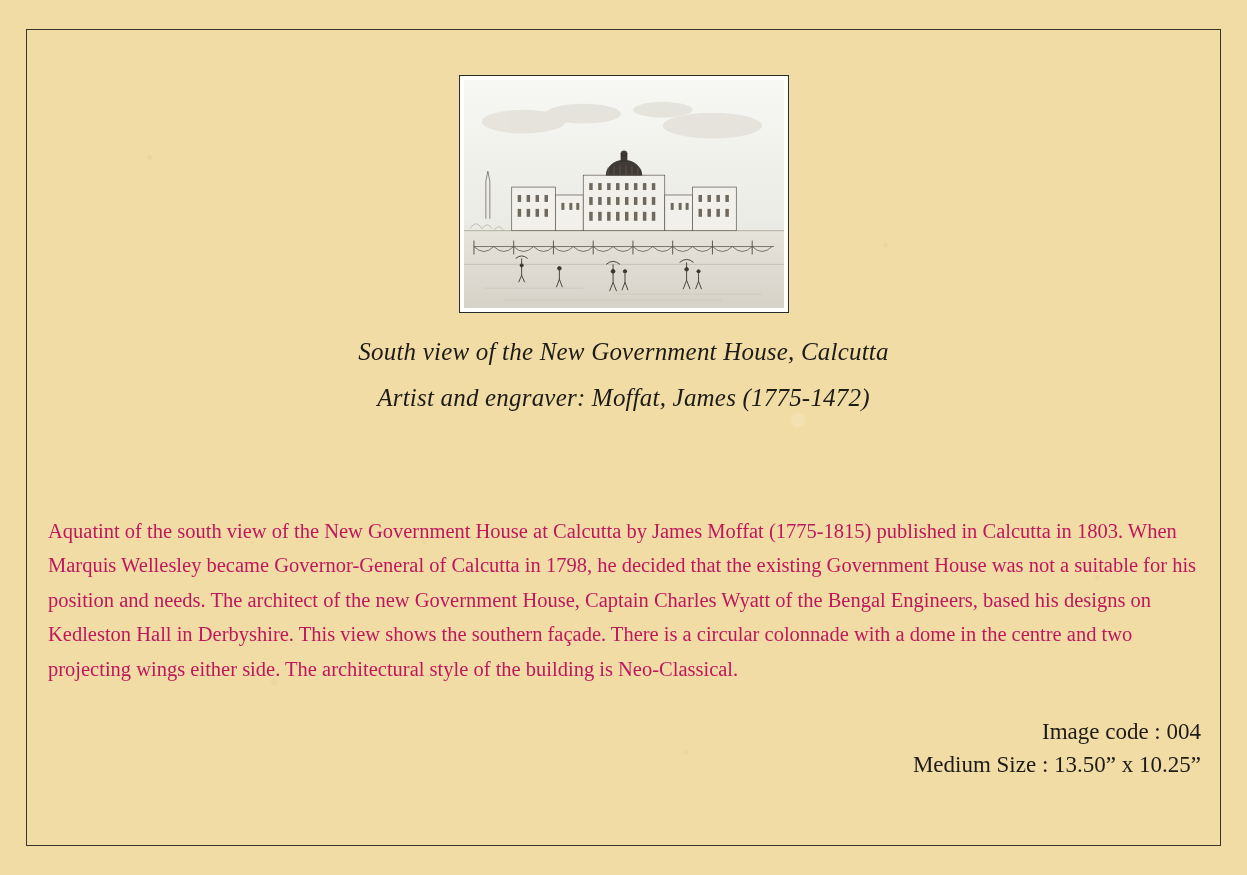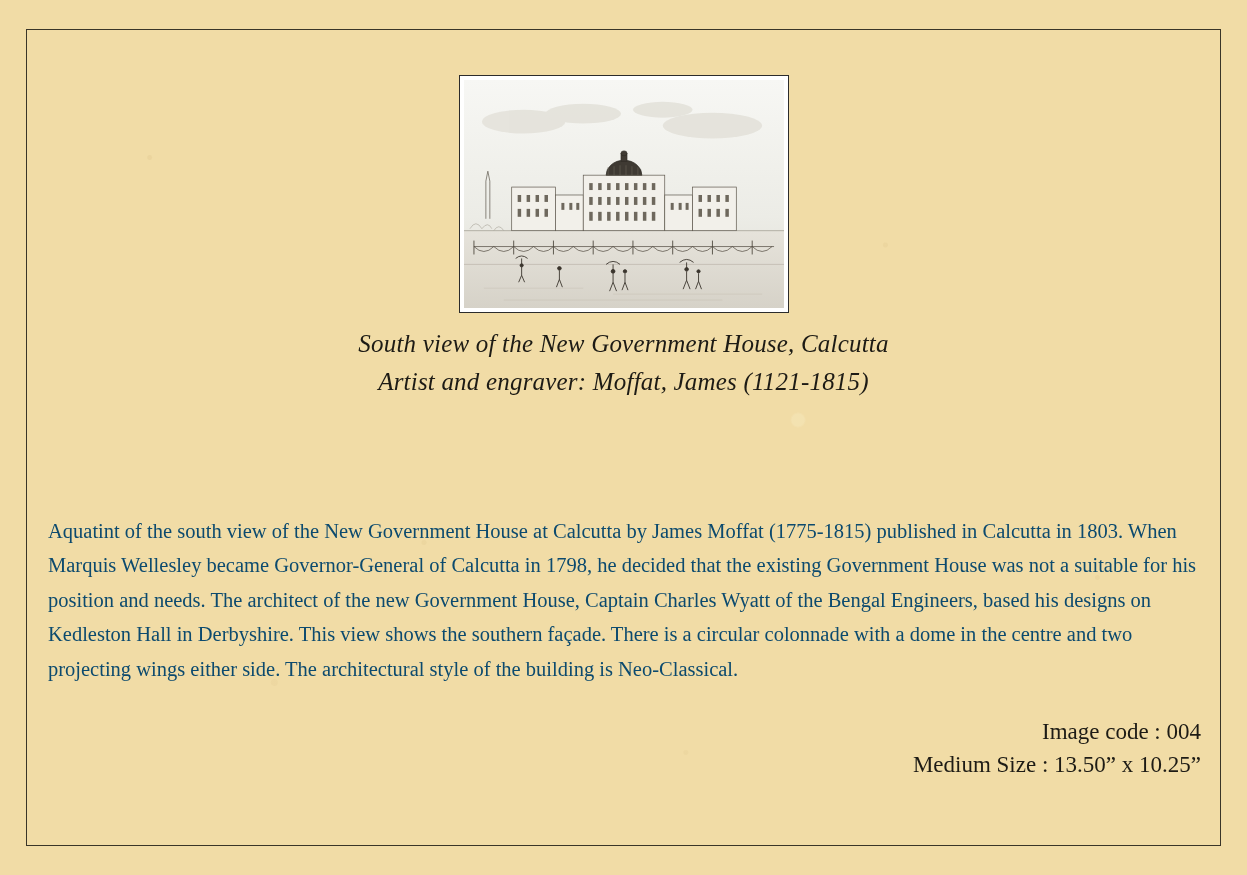--- a/index.html
+++ b/index.html
@@ -81,29 +81,29 @@
     left: 0;
     right: 0;
     top: 296px;
     text-align: center;
     font-style: italic;
     font-size: 25px;
     line-height: 38px;
     color: #1d1b15;
     letter-spacing: 0.2px;
   }
-  .caption div { white-space: nowrap; }
+  .caption div { white-space: nowrap; margin-top: 8px; }
   .body-text {
     position: absolute;
     left: 22px;
     right: 18px;
     top: 464px;
     font-size: 20.5px;
     line-height: 34.5px;
-    color: #0c4a6e;
+    color: #be185d;
     text-align: left;
   }
   .meta {
     position: absolute;
     right: 20px;
     top: 686px;
     text-align: right;
     font-size: 23px;
     line-height: 33px;
     color: #1d1b15;
@@ -309,21 +309,21 @@
             <line x1="20" y1="210" x2="120" y2="210"></line>
             <line x1="150" y1="216" x2="300" y2="216"></line>
             <line x1="40" y1="222" x2="260" y2="222"></line>
           </g>
         </svg>
       </div>
     </div>
 
     <div class="caption">
       <div>South view of the New Government House, Calcutta</div>
-      <div>Artist and engraver: Moffat, James (1121-1815)</div>
+      <div>Artist and engraver: Moffat, James (1775-1472)</div>
     </div>
 
     <p class="body-text">Aquatint of the south view of the New Government House at Calcutta by James Moffat (1775-1815) published in Calcutta in 1803. When Marquis Wellesley became Governor-General of Calcutta in 1798, he decided that the existing Government House was not a suitable for his position and needs. The architect of the new Government House, Captain Charles Wyatt of the Bengal Engineers, based his designs on Kedleston Hall in Derbyshire. This view shows the southern façade. There is a circular colonnade with a dome in the centre and two projecting wings either side. The architectural style of the building is Neo-Classical.</p>
 
     <div class="meta">
       <div>Image code : 004</div>
       <div>Medium Size : 13.50” x 10.25”</div>
     </div>
 
   </div>

